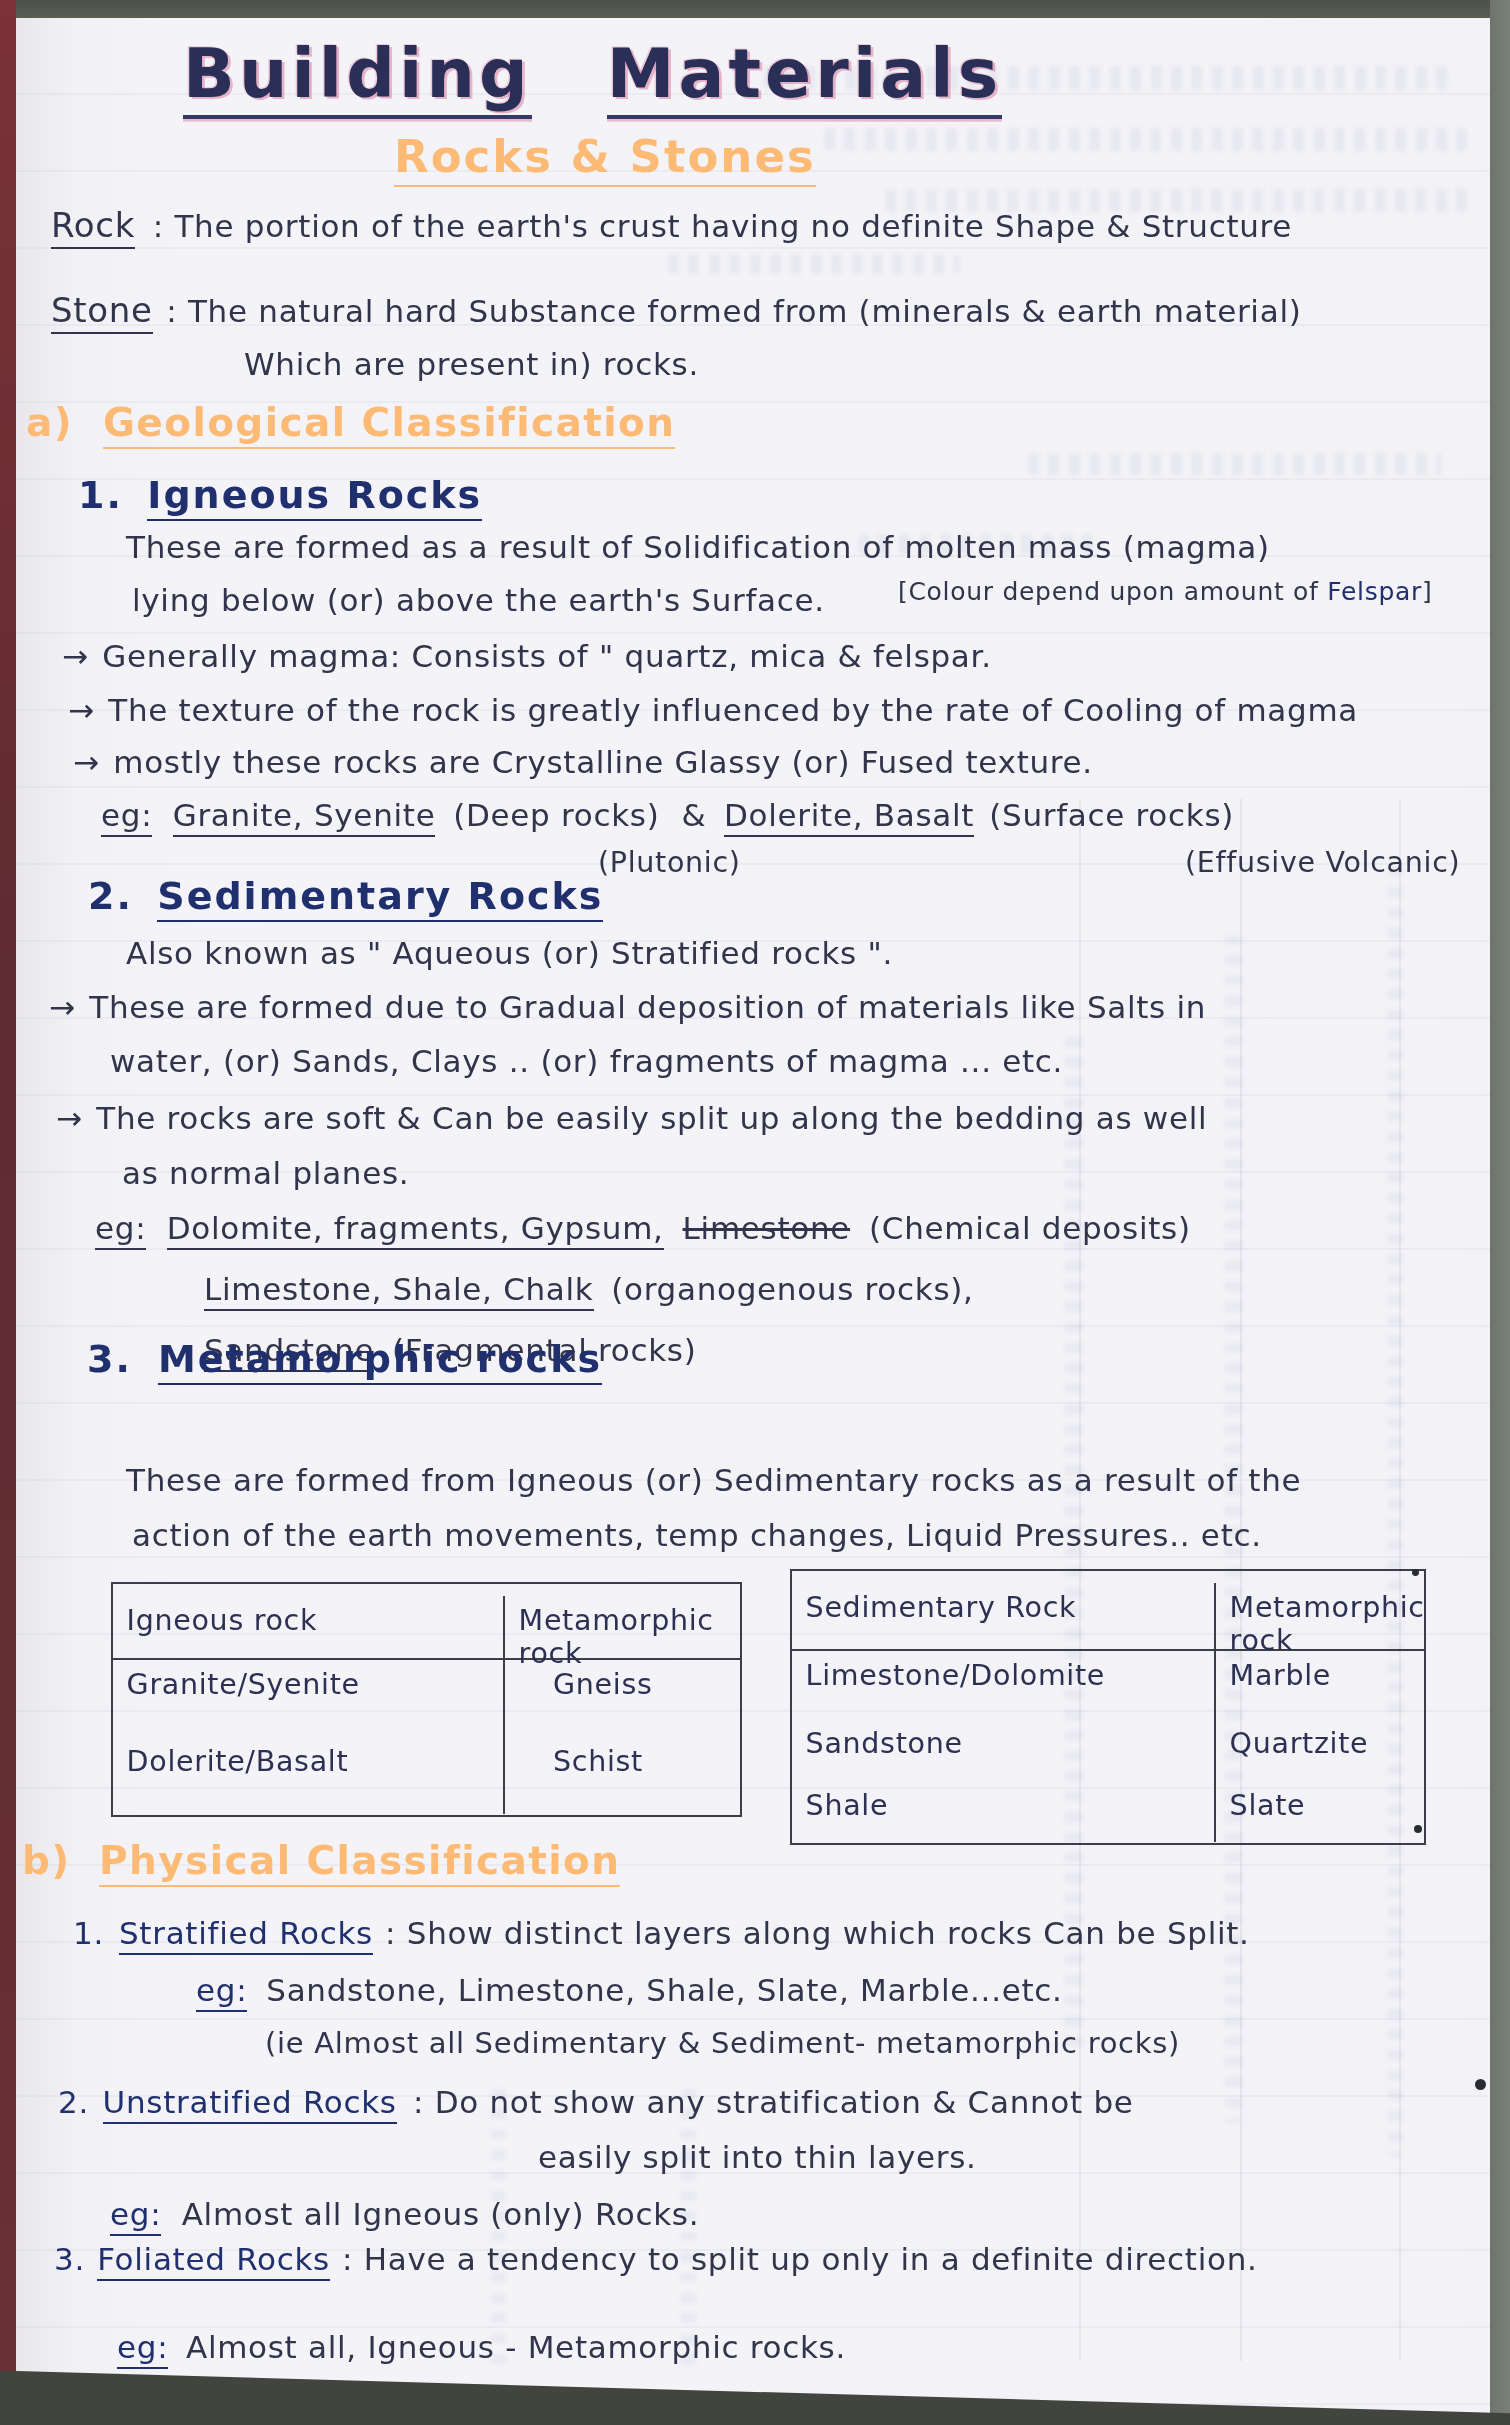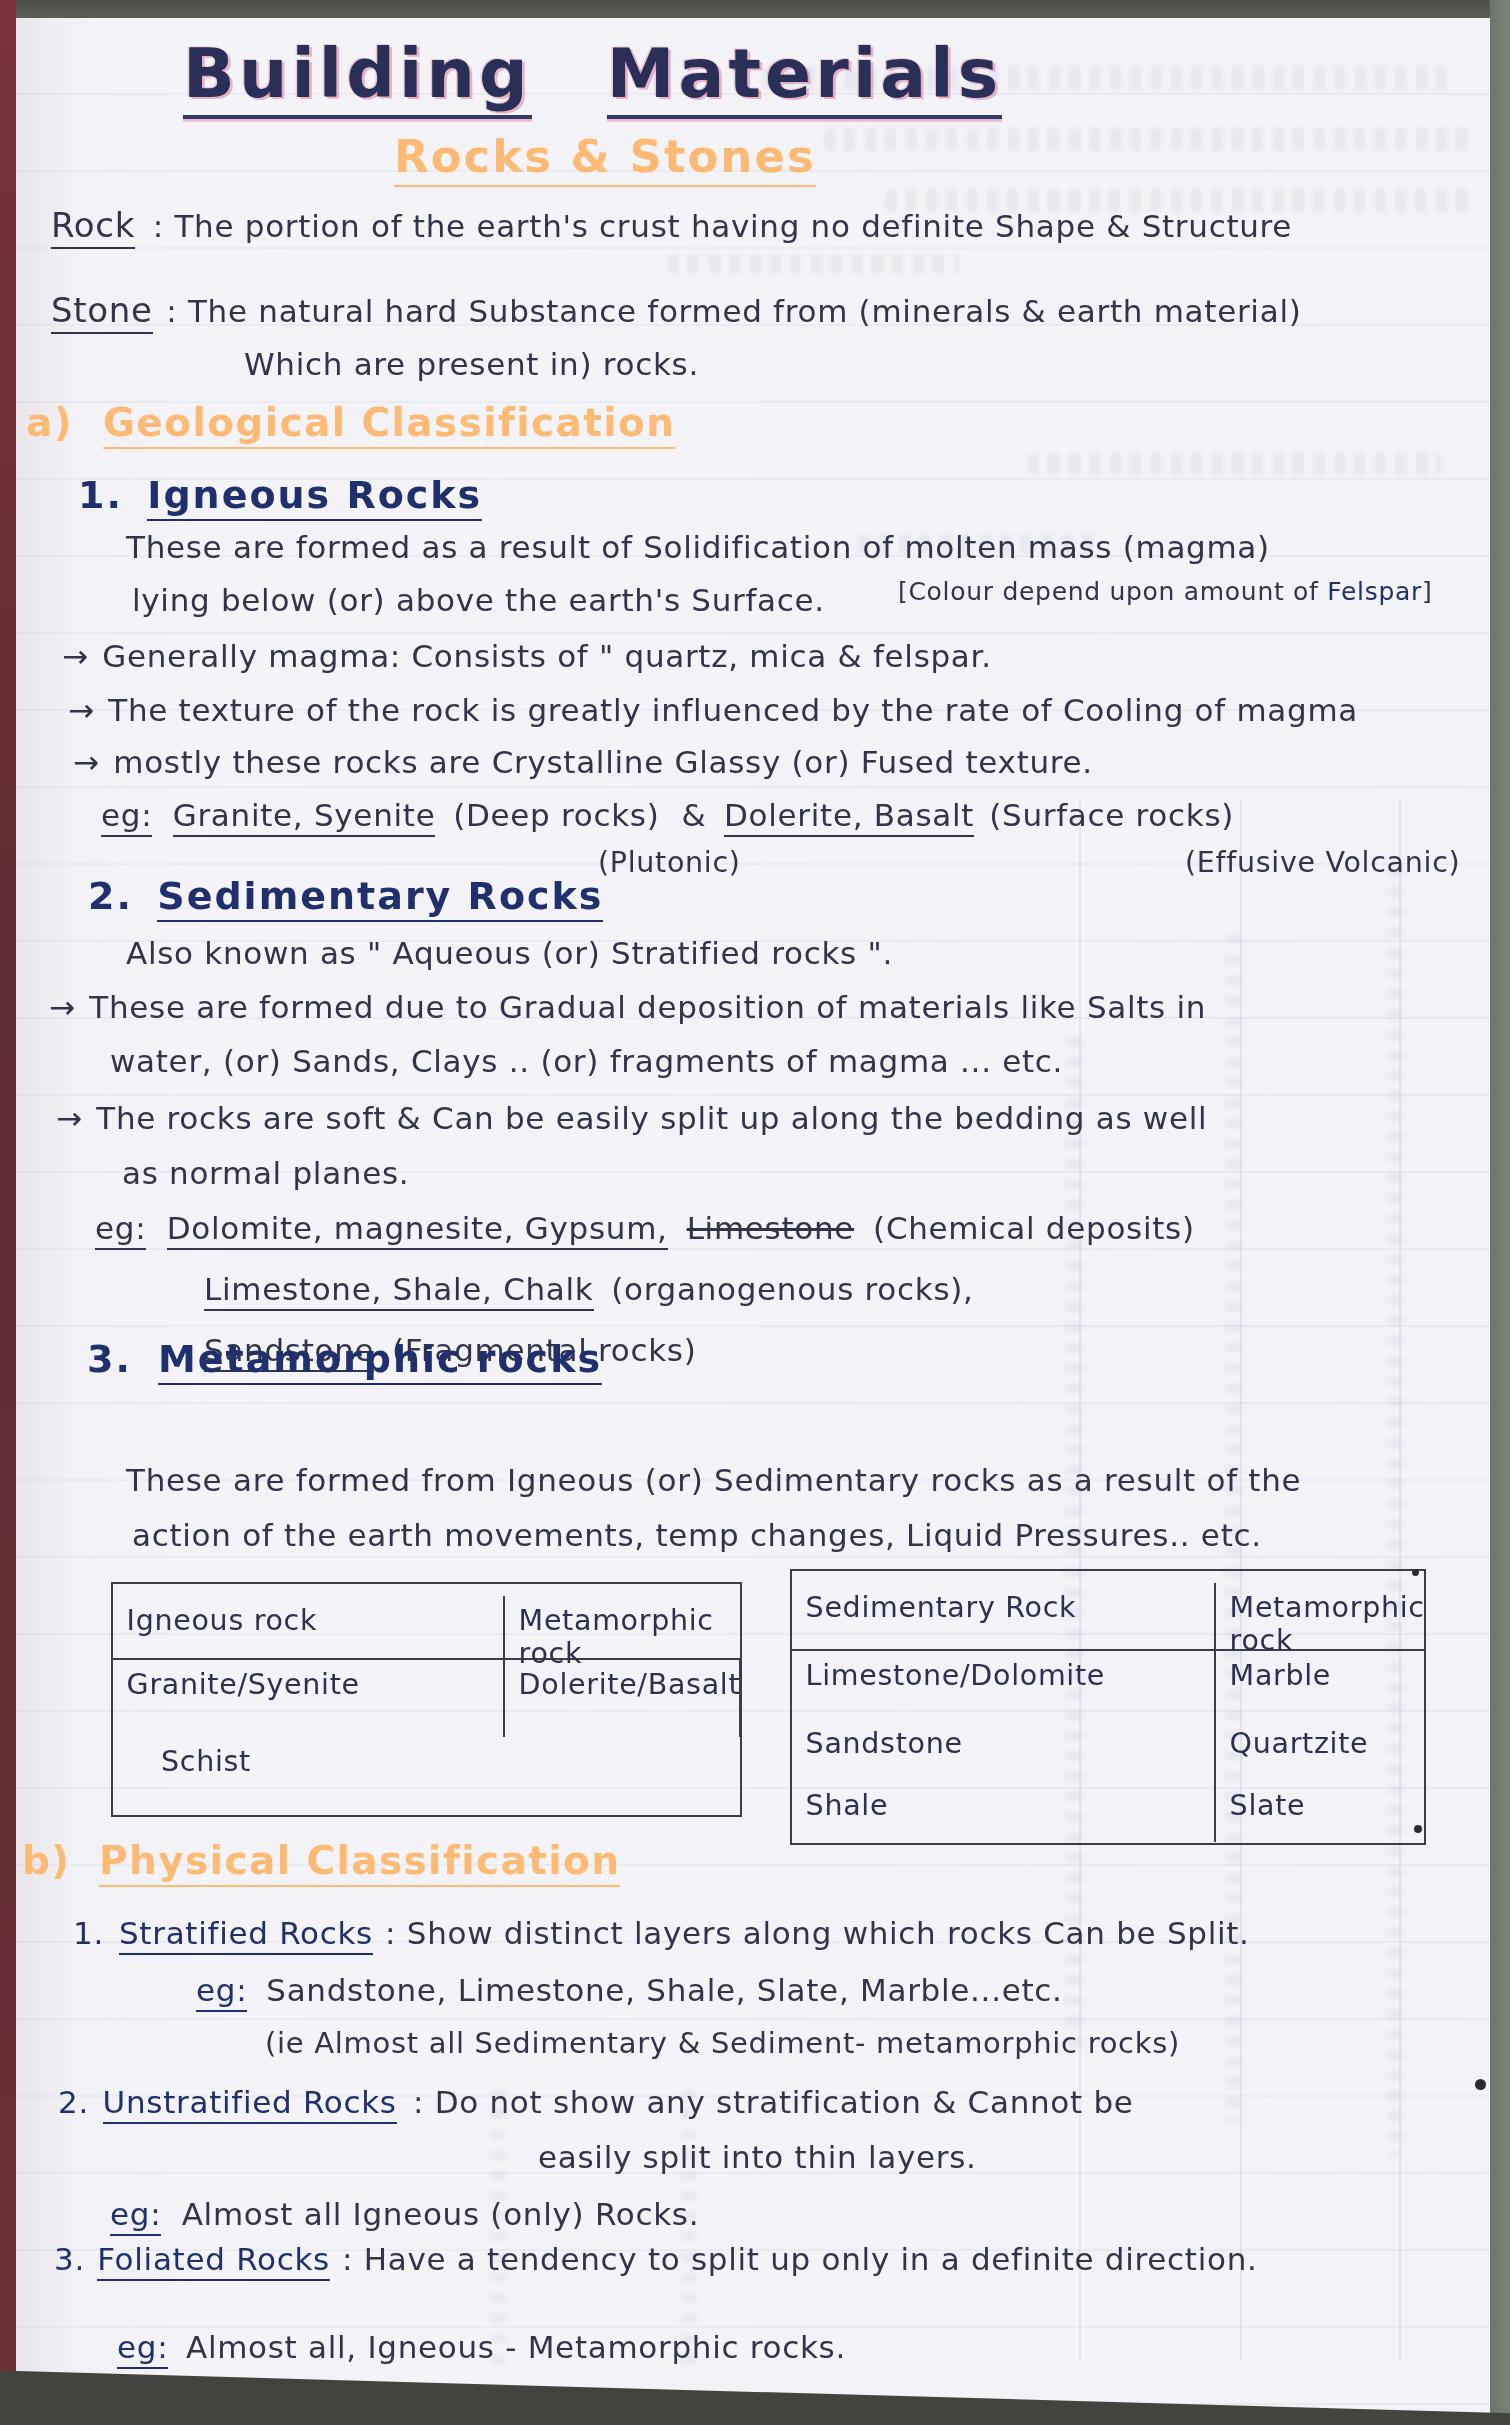--- a/index.html
+++ b/index.html
@@ -119,39 +119,40 @@
 <div class="ln" style="left:126px;top:934px"><span>Also known as " Aqueous (or) Stratified rocks ".</span></div>
 <div class="ln" style="left:49px;top:988px">
   <span class="arrow">→</span><span>These are formed due to Gradual deposition of materials like Salts in</span>
 </div>
 <div class="ln" style="left:110px;top:1042px"><span>water, (or) Sands, Clays .. (or) fragments of magma ... etc.</span></div>
 <div class="ln" style="left:56px;top:1099px">
   <span class="arrow">→</span><span>The rocks are soft &amp; Can be easily split up along the bedding as well</span>
 </div>
 <div class="ln" style="left:122px;top:1154px"><span>as normal planes.</span></div>
 <div class="ln" style="left:95px;top:1209px">
-  <span class="u" style="margin-right:20.4px">eg:</span><span class="u" style="margin-right:19px">Dolomite, magnesite, Gypsum,</span><span class="strike" style="margin-right:19px">Limestone</span><span>(Chemical deposits)</span>
+  <span class="u" style="margin-right:20.4px">eg:</span><span class="u" style="margin-right:19px">Dolomite, fragments, Gypsum,</span><span class="strike" style="margin-right:19px">Limestone</span><span>(Chemical deposits)</span>
 </div>
 <div class="ln" style="left:204px;top:1270px">
   <span class="u" style="margin-right:17.7px">Limestone, Shale, Chalk</span><span>(organogenous rocks),</span>
 </div>
 <div class="ln" style="left:204px;top:1331px">
   <span class="u" style="margin-right:17.7px">Sandstone</span><span>(Fragmental rocks)</span>
 </div>
 
 <div class="ln h-sub navy" style="left:87px;top:1336px">
   <span style="margin-right:26px">3.</span><span class="u">Metamorphic rocks</span>
 </div>
 <div class="ln" style="left:126px;top:1461px"><span>These are formed from Igneous (or) Sedimentary rocks as a result of the</span></div>
 <div class="ln" style="left:132px;top:1516px"><span>action of the earth movements, temp changes, Liquid Pressures.. etc.</span></div>
 
 <div class="htable" style="left:111px;top:1582px;width:627px;height:231px;grid-template-columns:392px 236px;grid-template-rows:76px 77px 77px">
   <div class="cell cdiv hrow">Igneous rock</div>
   <div class="cell hrow">Metamorphic rock</div>
   <div class="cell cdiv">Granite/Syenite</div>
+  <div class="cell" style="padding-left:48px">Gneiss</div>
   <div class="cell cdiv">Dolerite/Basalt</div>
   <div class="cell" style="padding-left:48px">Schist</div>
 </div>
 <div class="htable" style="left:790px;top:1569px;width:632px;height:272px;grid-template-columns:424px 208px;grid-template-rows:80px 68px 62px 61px">
   <div class="cell cdiv hrow">Sedimentary Rock</div>
   <div class="cell hrow">Metamorphic rock</div>
   <div class="cell cdiv">Limestone/Dolomite</div>
   <div class="cell">Marble</div>
   <div class="cell cdiv">Sandstone</div>
   <div class="cell">Quartzite</div>

